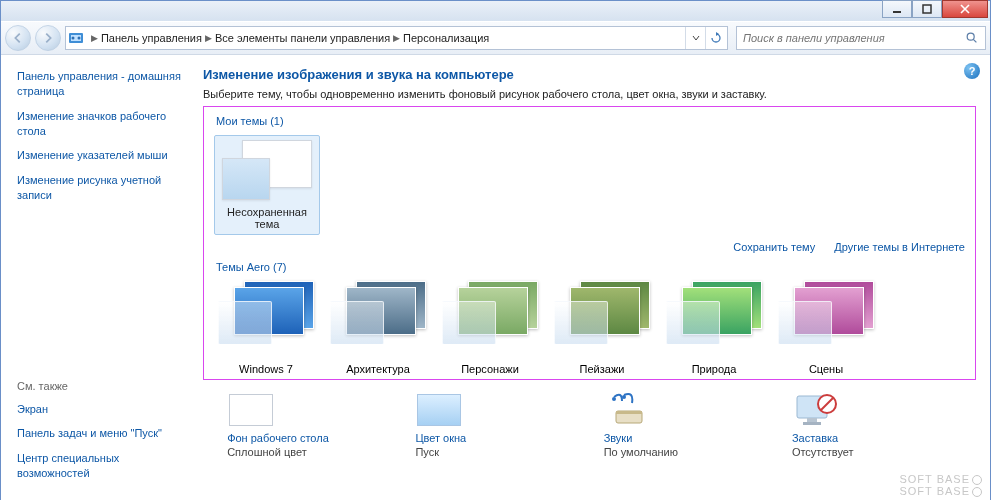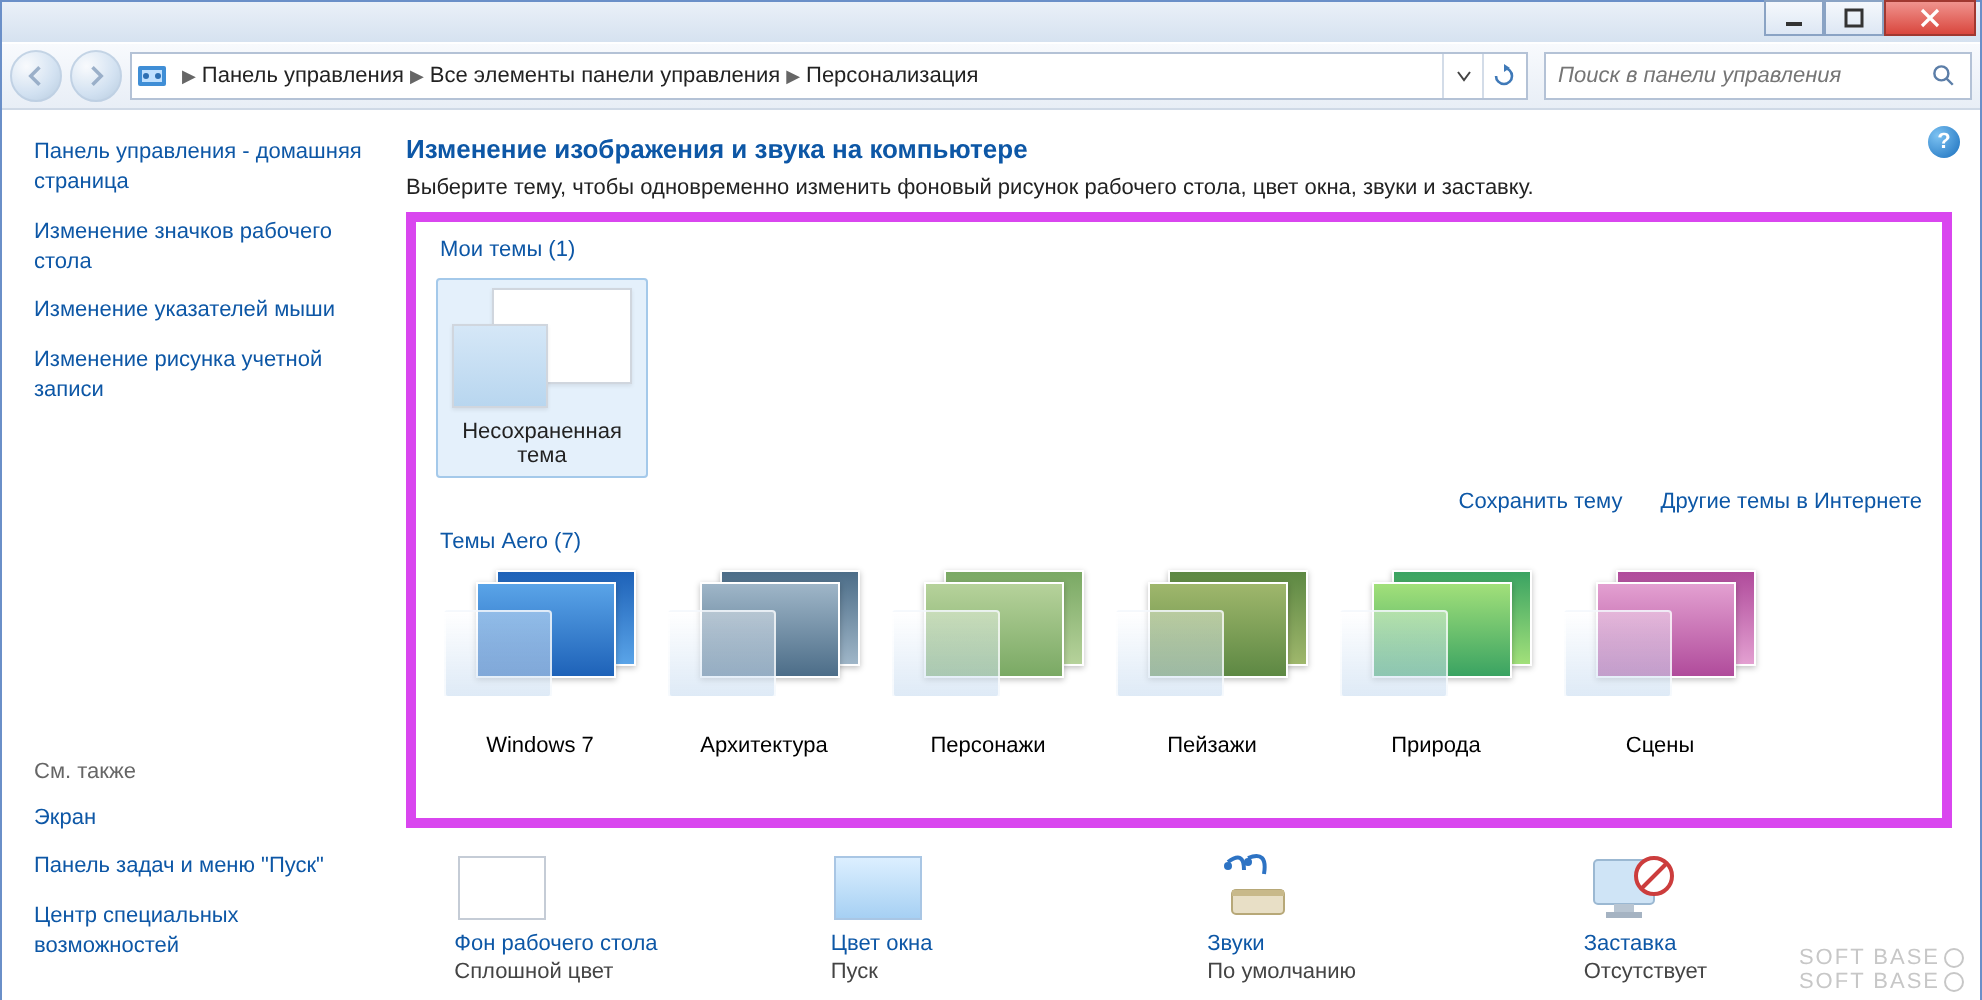--- a/index.html
+++ b/index.html
@@ -17,36 +17,36 @@
   .navbar { height:34px; background:linear-gradient(#f8fafd,#e8eef6); border-top:1px solid #fff; border-bottom:1px solid #cfd9e6; display:flex; align-items:center; padding:0 4px; gap:4px; }
   .navbtn { width:26px; height:26px; border-radius:50%; background:radial-gradient(circle at 30% 30%, #fff, #bcd4ec 60%, #8fafcc); border:1px solid #9cb7d4; display:flex; align-items:center; justify-content:center; }
   .navbtn.disabled { opacity:.55; }
   .navbtn svg { width:14px; height:14px; fill:#5578a2; }
   .addrbox { flex:1; height:24px; border:1px solid #b4c2d6; background:#fff; display:flex; align-items:center; padding:0 2px; font-size:11px; color:#222; }
   .addrbox .cpanel-icon { width:16px; height:16px; margin-right:4px; display:inline-flex; }
   .addrbox .sep { color:#666; margin:0 3px; font-size:9px; }
   .addrbox .crumb { white-space:nowrap; }
   .addrbox .spacer { flex:1; }
   .smallbtn { width:20px; height:22px; border-left:1px solid #d3dce8; display:flex; align-items:center; justify-content:center; }
-  .searchbox { width:214px; height:24px; border:1px solid #b4c2d6; background:#fff; display:flex; align-items:center; padding:0 6px; margin-left:4px;gap:12px; }
+  .searchbox { width:250px; height:24px; border:1px solid #b4c2d6; background:#fff; display:flex; align-items:center; padding:0 6px; margin-left:4px;gap:12px; }
   .searchbox input { border:0; outline:0; flex:1; font-size:11px; font-style:italic; color:#888; background:transparent; }
   .searchbox svg { width:14px; height:14px; fill:#5c7ea8; }
 
   
   .body { display:flex; height:calc(500px - 20px - 34px); position:relative; }
   .sidebar { width:192px; background:#fff; padding:14px 10px 10px 16px; font-size:11px; display:flex; flex-direction:column; }
   .sidebar a { color:#0d57a6; text-decoration:none; display:block; margin-bottom:10px; line-height:1.35; }
   .sidebar .see-also { margin-top:auto; color:#666; font-size:11px; margin-bottom:10px; }
 
   .content { flex:1; background:#fff; padding:12px 14px 0 10px; position:relative; overflow:hidden; }
   .help-icon { position:absolute; right:10px; top:8px; width:16px; height:16px; border-radius:50%; background:radial-gradient(circle at 30% 30%,#7cc2f2,#1a6fbd); color:#fff; font-size:11px; font-weight:bold; display:flex; align-items:center; justify-content:center; }
   h1 { color:#0d57a6; font-size:13px; font-weight:bold; margin-bottom:6px; }
   .desc { font-size:11px; color:#222; margin-bottom:6px; }
 
-  .themes-box { border:5px solid #d946ef; height:308px; overflow-y:scroll; padding:4px 10px 10px 10px; position:relative; }
+  .themes-box { border:1px solid #d946ef; height:274px; overflow-y:scroll; padding:4px 10px 10px 10px; position:relative; }
   .section-title { color:#0d57a6; font-size:11px; margin:4px 0 8px 2px; }
   .theme-item { display:inline-flex; flex-direction:column; align-items:center; width:106px; font-size:11px; margin-right:6px; vertical-align:top; padding:4px; }
   .theme-item.selected { background:#e4f0fb; border:1px solid #a4c9ea; border-radius:2px; }
   .theme-thumb { width:90px; height:60px; position:relative; margin-bottom:6px; }
   .theme-thumb .pane { position:absolute; border:1px solid #d0d6de; background:#fff; box-shadow:0 1px 2px rgba(0,0,0,.08); }
   .theme-thumb .p1 { right:0; top:0; width:70px; height:48px; }
   .theme-thumb .p2 { left:0; bottom:0; width:48px; height:42px; background:linear-gradient(#d5e7f7,#b8d6ef); }
   .theme-label { text-align:center; color:#222; }
 
   .theme-links { text-align:right; font-size:11px; margin:6px 0 8px 0; }

